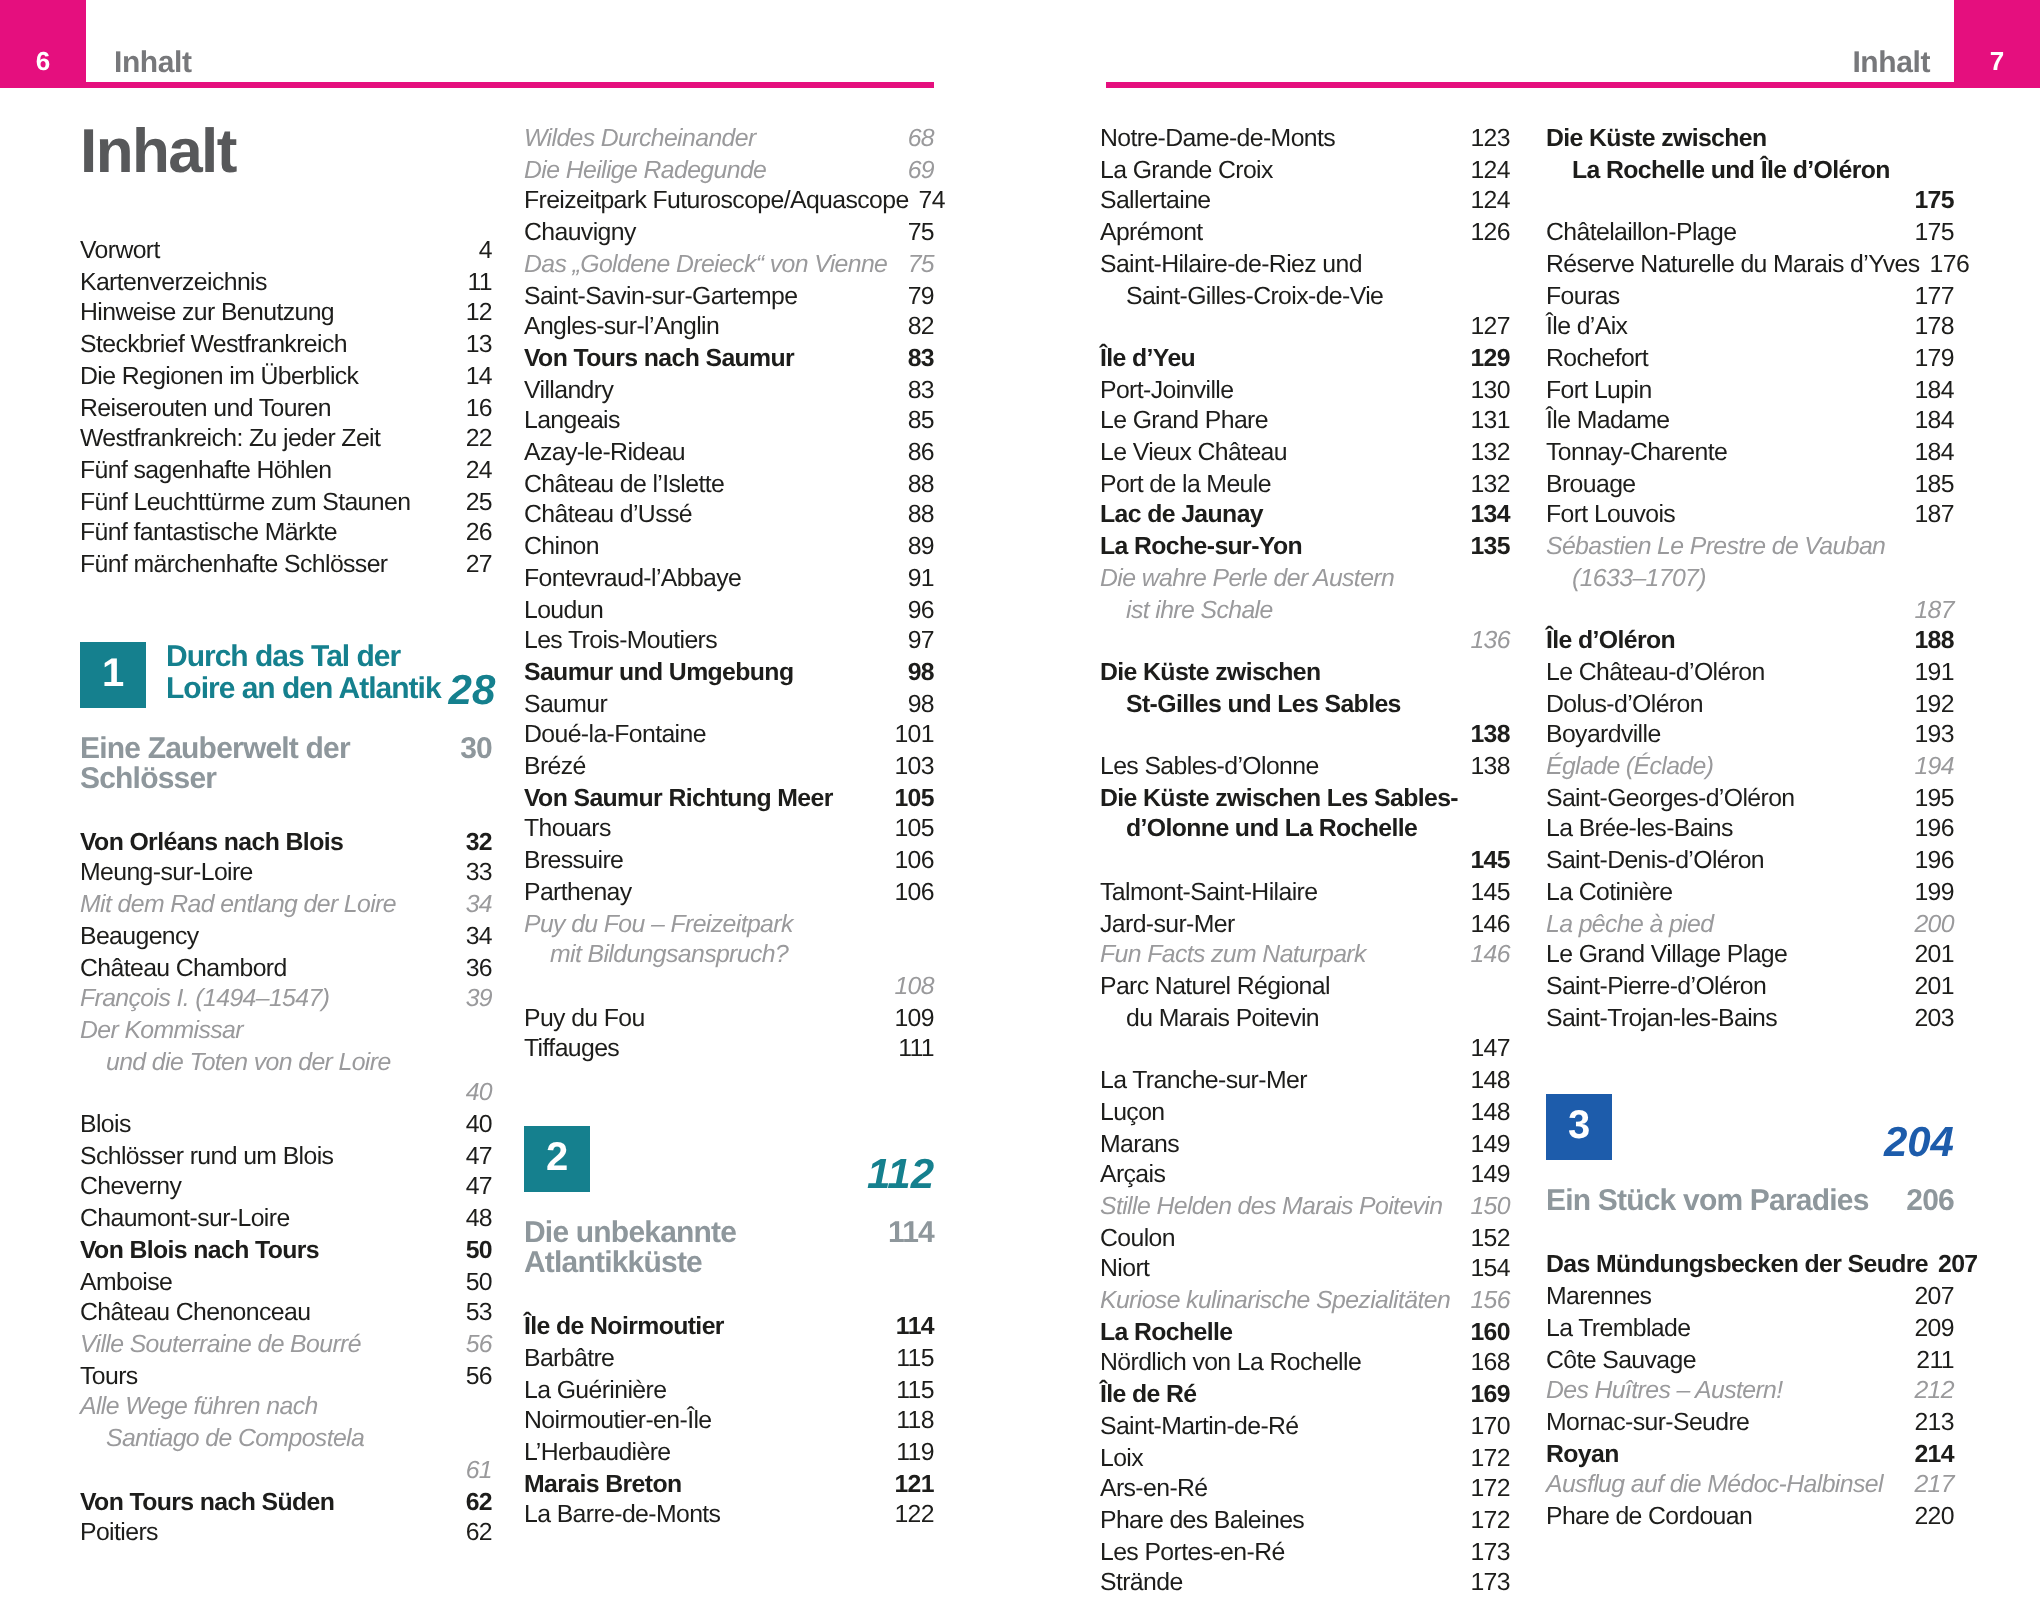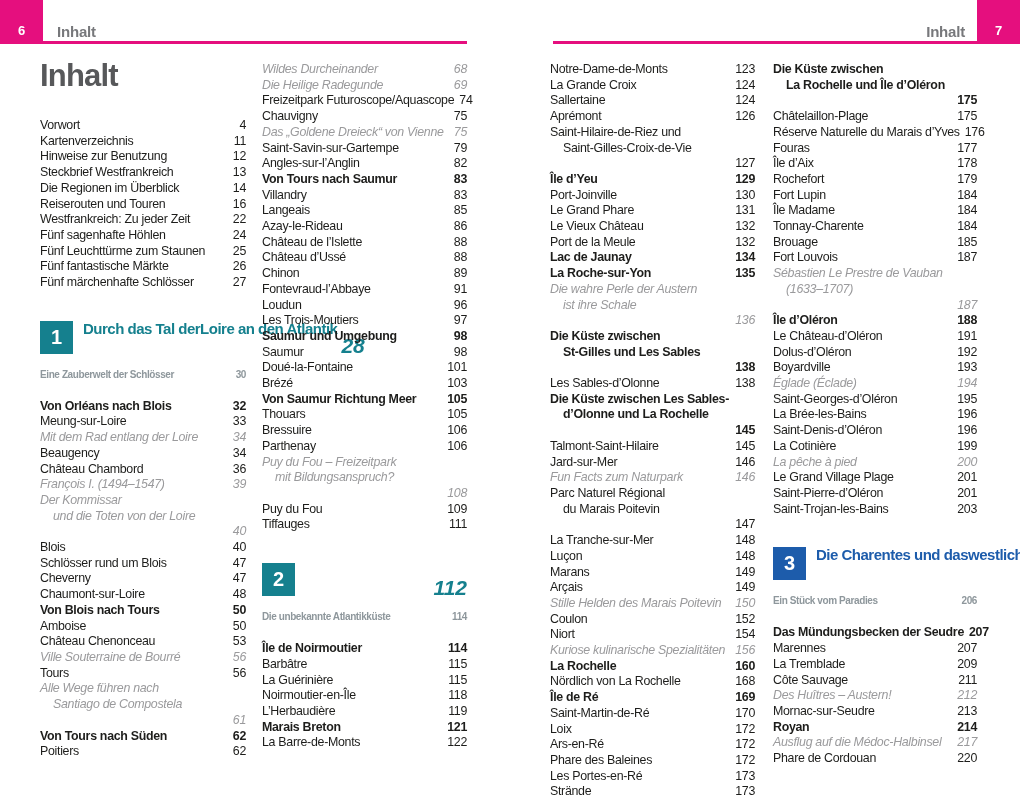--- a/index.html
+++ b/index.html
@@ -26,28 +26,28 @@
   .row{display:flex;line-height:15.7px;font-size:12.4px;letter-spacing:-0.3px;}
   .row .t{white-space:nowrap;}
   .row .p{margin-left:auto;padding-left:5px;}
   .b{font-weight:bold;}
   .i{font-style:italic;color:#9a9a9c;justify-content:center;}
   .ind{padding-left:13px;flex-direction:column;}
 
   .sec{display:flex;margin:30px 0 13px;}
   .secbox{width:33px;height:33px;flex:none;display:flex;align-items:center;justify-content:center;
           color:#fff;font-size:20px;font-weight:bold;}
-  .sectitles{margin-left:10px;display:flex;flex-direction:row;justify-content:flex-start;
+  .sectitles{margin-left:10px;display:flex;flex-direction:column;justify-content:flex-start;
              font-weight:bold;font-size:15px;line-height:16px;letter-spacing:-0.5px;white-space:nowrap;}
   .secpage{margin-left:auto;font-weight:bold;font-size:21px;align-self:flex-end;line-height:16px;
            padding-left:4px;font-style:italic;}
   .c-teal .secbox{background:#15808e;} .c-teal .sectitles,.c-teal .secpage{color:#15808e;}
   .c-blue .secbox{background:#1d5cab;} .c-blue .sectitles,.c-blue .secpage{color:#1d5cab;}
 
-  .sub{display:flex;font-weight:bold;font-size:10px;color:#8e979c;letter-spacing:-0.4px;
+  .sub{display:flex;font-weight:bold;font-size:15px;color:#8e979c;letter-spacing:-0.4px;
        margin:0 0 17px;line-height:15px;}
   .sub .p{margin-left:auto;padding-left:5px;}
 </style>
 </head>
 <body>
 
 <div id="page">
 
   <div class="hd-box" id="hd-box-left" style="left: 0px; background: rgb(229, 15, 126);">
     <span>6</span>
@@ -632,24 +632,20 @@
       <div class="row n">
         <div class="t">Saint-Pierre-d’Oléron</div>
         <div class="p">201</div>
       </div>
       <div class="row n">
         <div class="t">Saint-Trojan-les-Bains</div>
         <div class="p">203</div>
       </div>
       <div class="sec c-blue">
         <div class="secbox">3</div>
-        <div class="sectitles">
-          <div class="">Die Charentes und das</div>
-          <div class="">westliche Limousin</div>
-        </div>
         <div class="secpage">204</div>
       </div>
       <div class="sub">
         <div class="t">Ein Stück vom Paradies</div>
         <div class="p">206</div>
       </div>
       <div class="row b">
         <div class="t">Das Mündungsbecken der Seudre</div>
         <div class="p">207</div>
       </div>

